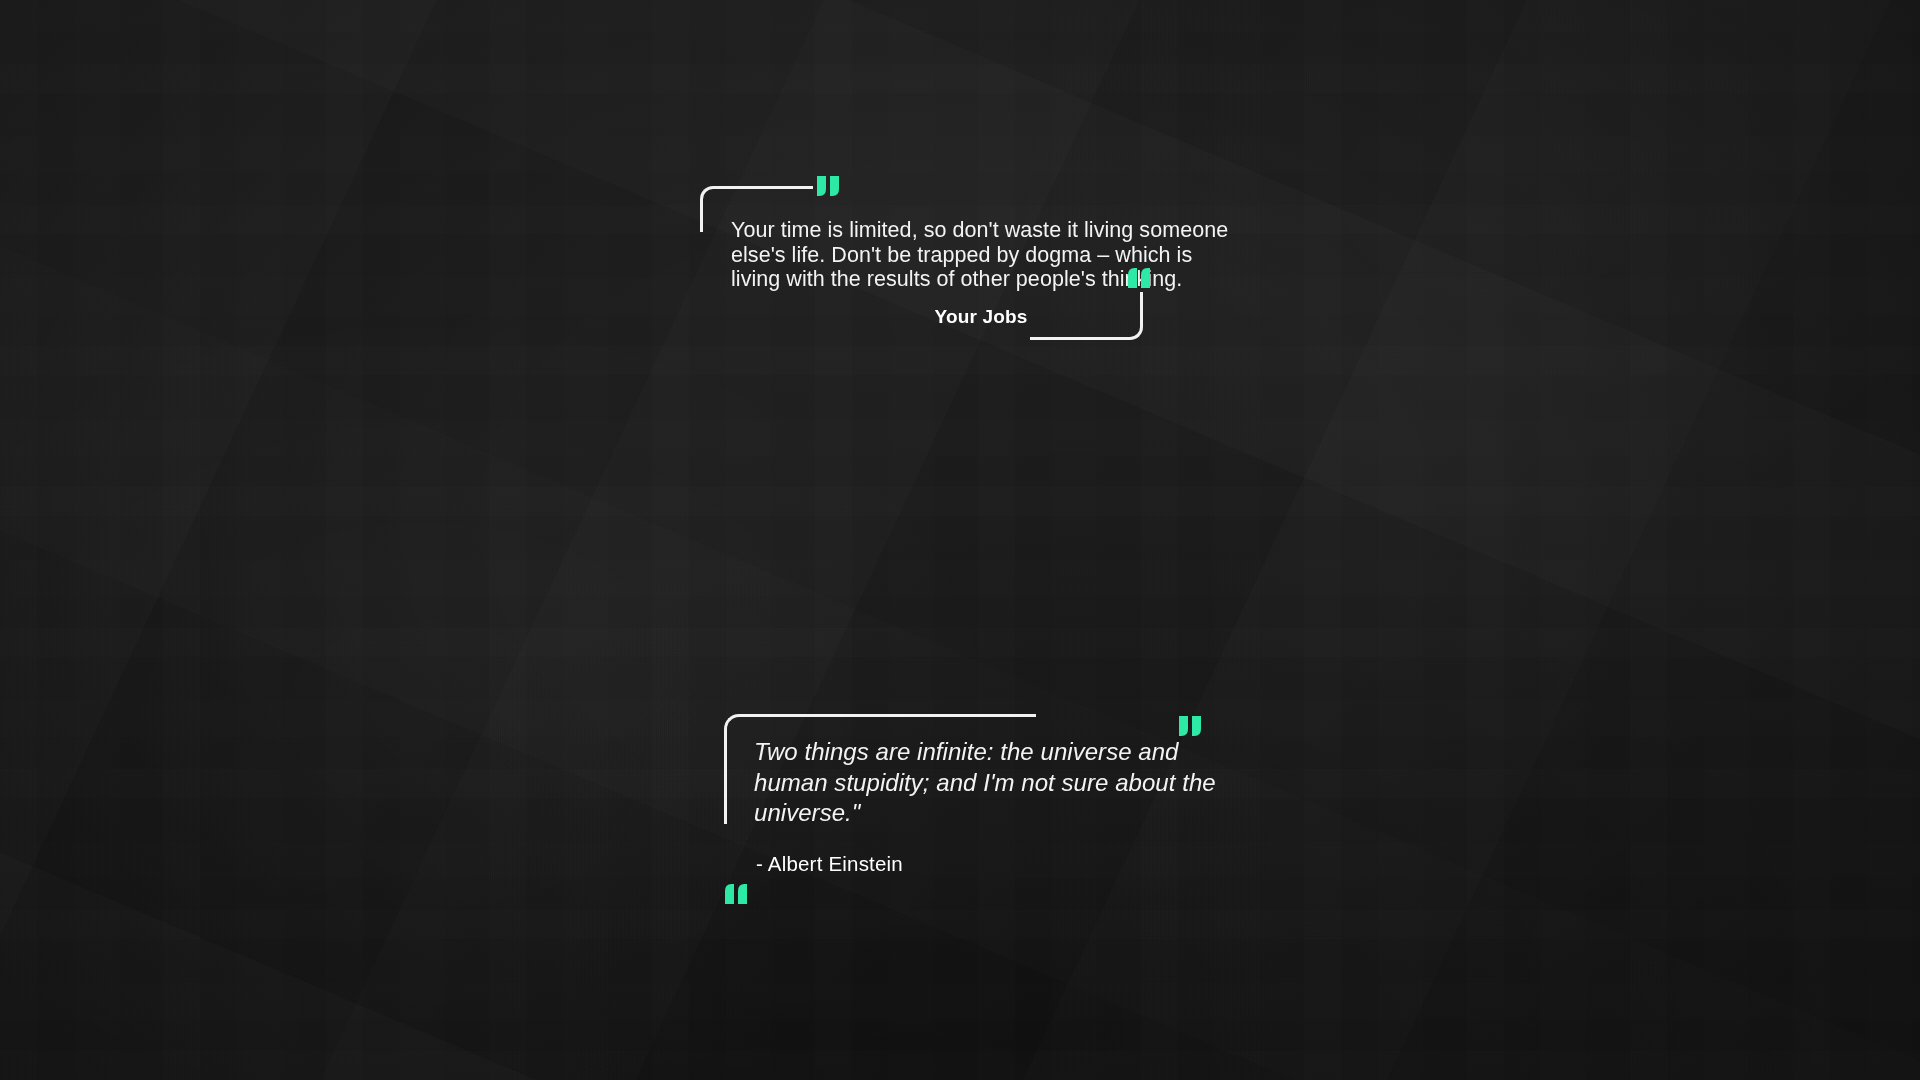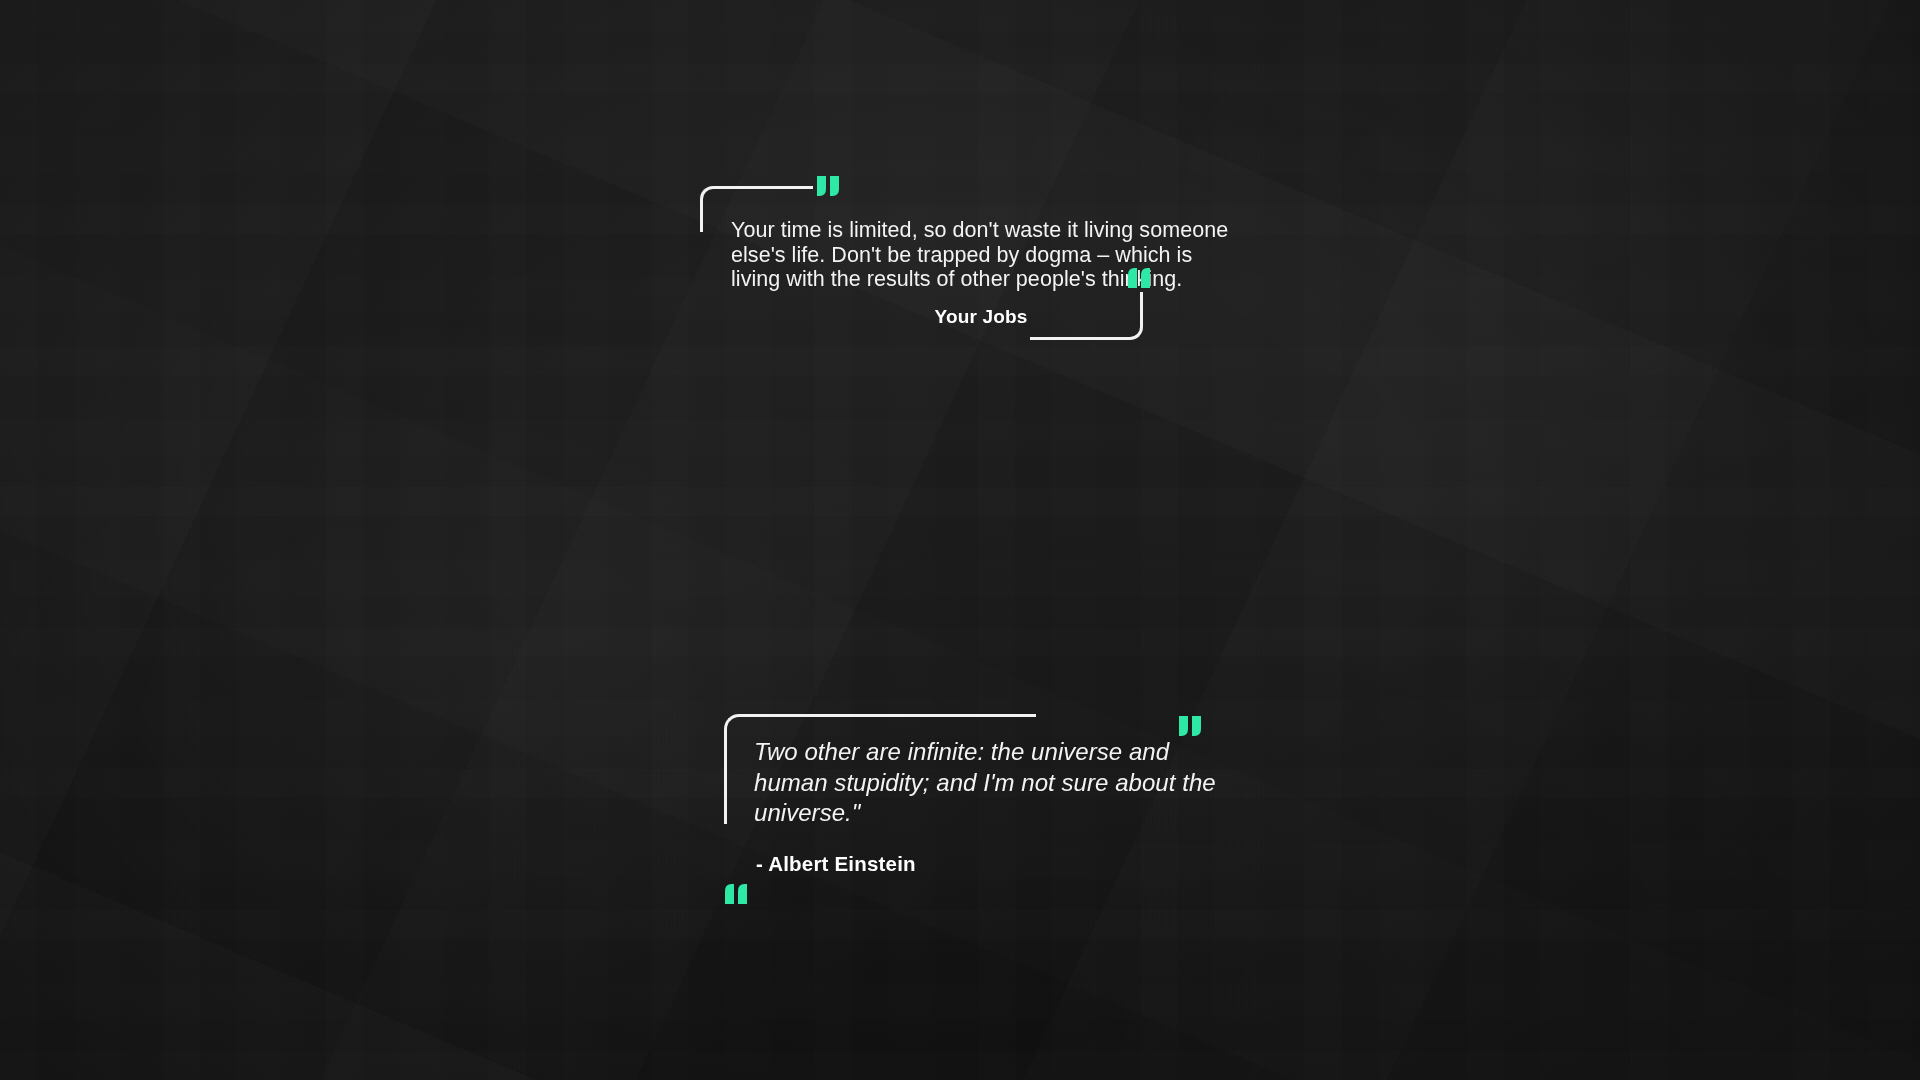--- a/index.html
+++ b/index.html
@@ -139,21 +139,21 @@
     color: #f3f3f3;
     font-style: italic;
     font-weight: 400;
     letter-spacing: 0.05px;
   }
   #quote-2-author {
     position: absolute;
     left: 32px;
     top: 144px;
     font-size: 20.5px;
-    font-weight: 700;
+    font-weight: 400;
     color: #ffffff;
     letter-spacing: 0.2px;
   }
   #quote-2-mark-close {
     left: 0px;
     top: 176px;
   }
 </style>
 </head>
 <body>
@@ -192,21 +192,21 @@
 
   <div id="quote-2-bracket-open"></div>
 
   <span class="qmark" id="quote-2-mark-open">
     <svg width="24" height="20" viewBox="0 0 24 20" aria-hidden="true">
       <path d="M0 0 H9 V13 Q9 20 2.5 20 L0 20 Z" fill="#2ee8a5"></path>
       <path d="M13 0 H22 V13 Q22 20 15.5 20 L13 20 Z" fill="#2ee8a5"></path>
     </svg>
   </span>
 
-  <div id="quote-2-text">Two other are infinite: the universe and human stupidity; and I'm not sure about the universe."</div>
+  <div id="quote-2-text">Two things are infinite: the universe and human stupidity; and I'm not sure about the universe."</div>
 
   <div id="quote-2-author">- Albert Einstein</div>
 
   <span class="qmark" id="quote-2-mark-close">
     <svg width="24" height="20" viewBox="0 0 24 20" aria-hidden="true">
       <g transform="rotate(180 12 10)">
         <path d="M1 0 H10 V13 Q10 20 3.5 20 L1 20 Z" fill="#2ee8a5"></path>
         <path d="M14 0 H23 V13 Q23 20 16.5 20 L14 20 Z" fill="#2ee8a5"></path>
       </g>
     </svg>

